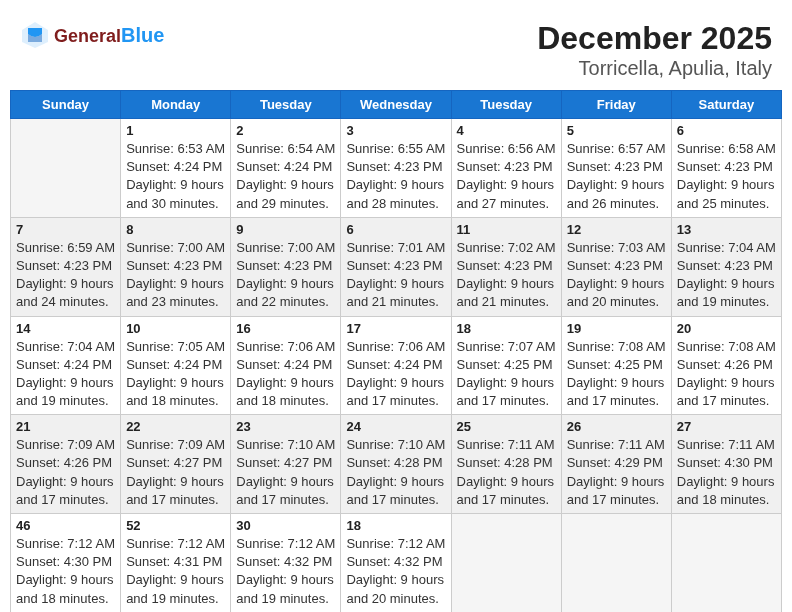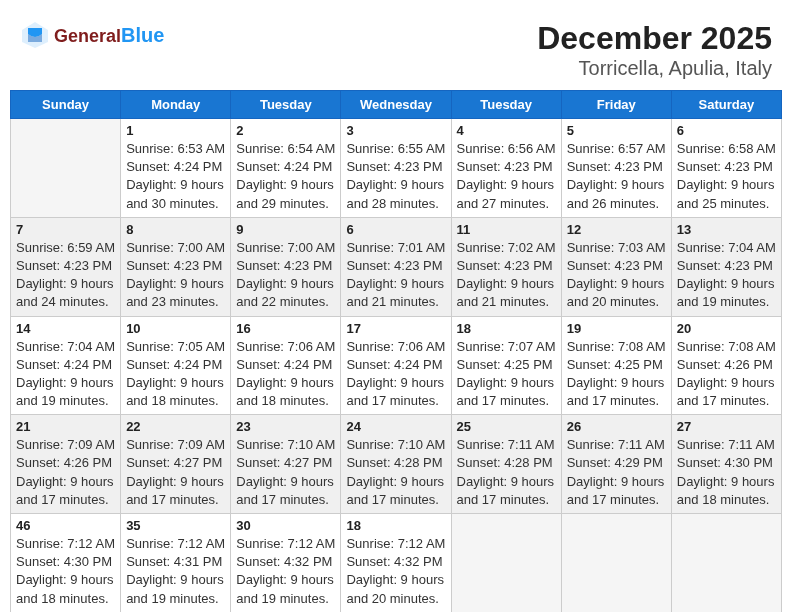--- a/index.html
+++ b/index.html
@@ -248,21 +248,21 @@
           <span class="day-num">27</span>
           <div class="day-info">Sunrise: 7:11 AM<br>Sunset: 4:30 PM<br>Daylight: 9 hours and 18 minutes.</div>
         </td>
       </tr>
       <tr>
         <td>
           <span class="day-num">46</span>
           <div class="day-info">Sunrise: 7:12 AM<br>Sunset: 4:30 PM<br>Daylight: 9 hours and 18 minutes.</div>
         </td>
         <td>
-          <span class="day-num">35</span>
+          <span class="day-num">52</span>
           <div class="day-info">Sunrise: 7:12 AM<br>Sunset: 4:31 PM<br>Daylight: 9 hours and 19 minutes.</div>
         </td>
         <td>
           <span class="day-num">30</span>
           <div class="day-info">Sunrise: 7:12 AM<br>Sunset: 4:32 PM<br>Daylight: 9 hours and 19 minutes.</div>
         </td>
         <td>
           <span class="day-num">18</span>
           <div class="day-info">Sunrise: 7:12 AM<br>Sunset: 4:32 PM<br>Daylight: 9 hours and 20 minutes.</div>
         </td>

